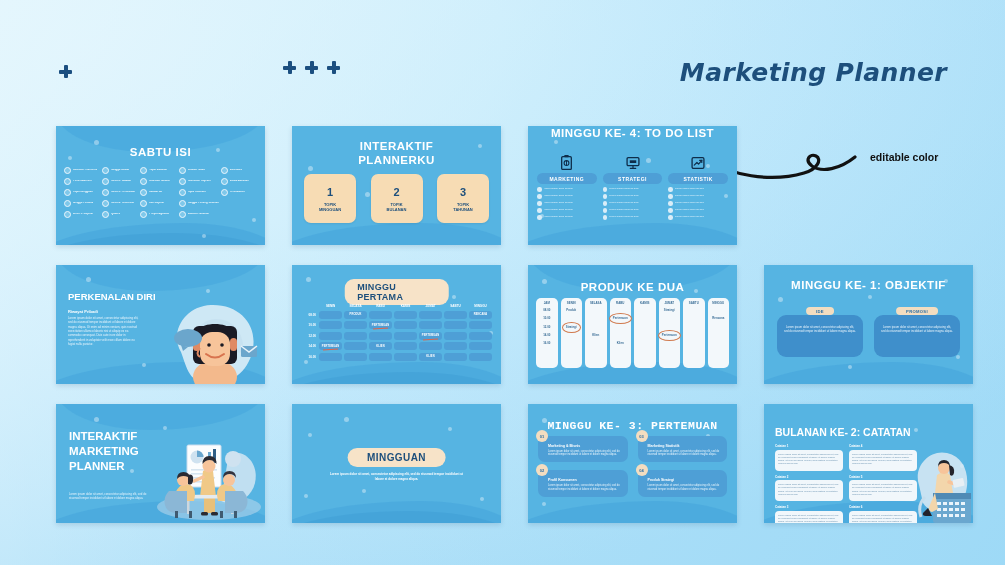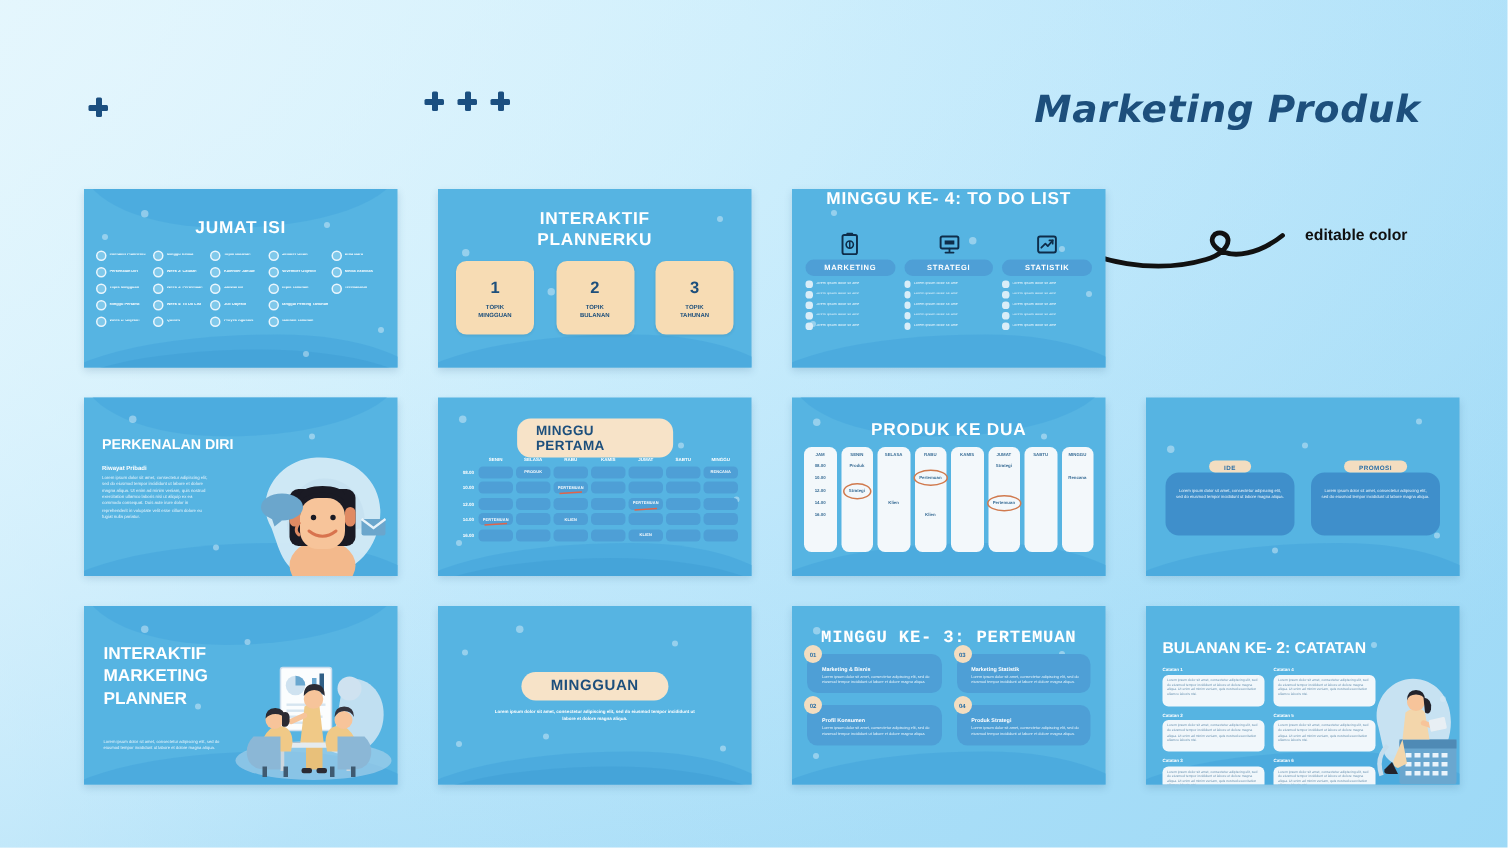--- a/index.html
+++ b/index.html
@@ -161,21 +161,21 @@
 </head>
 <body>
 
 <div class="bg-tint"></div>
 
 <div class="plus" style="left:59px;top:65px;"></div>
 <div class="plus" style="left:283px;top:61px;"></div>
 <div class="plus" style="left:305px;top:61px;"></div>
 <div class="plus" style="left:327px;top:61px;"></div>
 
-<div class="main-title">Marketing Produk</div>
+<div class="main-title">Marketing Planner</div>
 
 <div class="anno">
   <svg width="175" height="45" viewBox="0 0 175 45">
     <path d="M6 14 C30 30, 70 38, 104 28 C118 24, 122 14, 116 11 C110 8, 104 15, 112 21 C122 28, 140 24, 155 12" fill="none" stroke="#111" stroke-width="3.2" stroke-linecap="round"></path>
   </svg>
   <div class="anno-label">editable color</div>
 </div>
 
 <div class="grid">
 
@@ -183,21 +183,21 @@
 
     <div class="slide">
       <div class="wave-t"></div>
       <div class="wave-b"></div>
       <div class="wave-b2"></div>
       <div class="dot" style="width:5px;height:5px;left:38px;top:14px;"></div>
       <div class="dot" style="width:4px;height:4px;left:160px;top:22px;"></div>
       <div class="dot" style="width:4px;height:4px;left:12px;top:30px;"></div>
       <div class="dot" style="width:4px;height:4px;left:196px;top:92px;"></div>
       <div class="dot" style="width:4px;height:4px;left:146px;top:108px;"></div>
-      <div class="s-title big" style="top:20px;">JUMAT ISI</div>
+      <div class="s-title big" style="top:20px;">SABTU ISI</div>
       <div class="toc">
         <div class="toc-item">
             <span class="toc-num"></span>
             <span class="toc-label">Interaktif Plannerku</span>
           </div>
         <div class="toc-item">
             <span class="toc-num"></span>
             <span class="toc-label">Minggu Kedua</span>
           </div>
         <div class="toc-item">
@@ -633,20 +633,21 @@
       </div>
     </div>
 
     <div class="slide">
       <div class="wave-b"></div>
       <div class="dot" style="width:5px;height:5px;left:14px;top:32px;"></div>
       <div class="dot" style="width:4px;height:4px;left:104px;top:30px;"></div>
       <div class="dot" style="width:4px;height:4px;left:180px;top:14px;"></div>
       <div class="dot" style="width:4px;height:4px;left:84px;top:100px;"></div>
       <div class="dot" style="width:4px;height:4px;left:192px;top:90px;"></div>
+      <div class="s-title big" style="top:14px;">MINGGU KE- 1: OBJEKTIF</div>
       <div class="obj-row">
         <div class="obj-card">
           <div class="obj-tab">IDE</div>
           <div class="obj-body">Lorem ipsum dolor sit amet, consectetur adipiscing elit, sed do eiusmod tempor incididunt ut labore magna aliqua.</div>
         </div>
         <div class="obj-card">
           <div class="obj-tab">PROMOSI</div>
           <div class="obj-body">Lorem ipsum dolor sit amet, consectetur adipiscing elit, sed do eiusmod tempor incididunt ut labore magna aliqua.</div>
         </div>
       </div>

